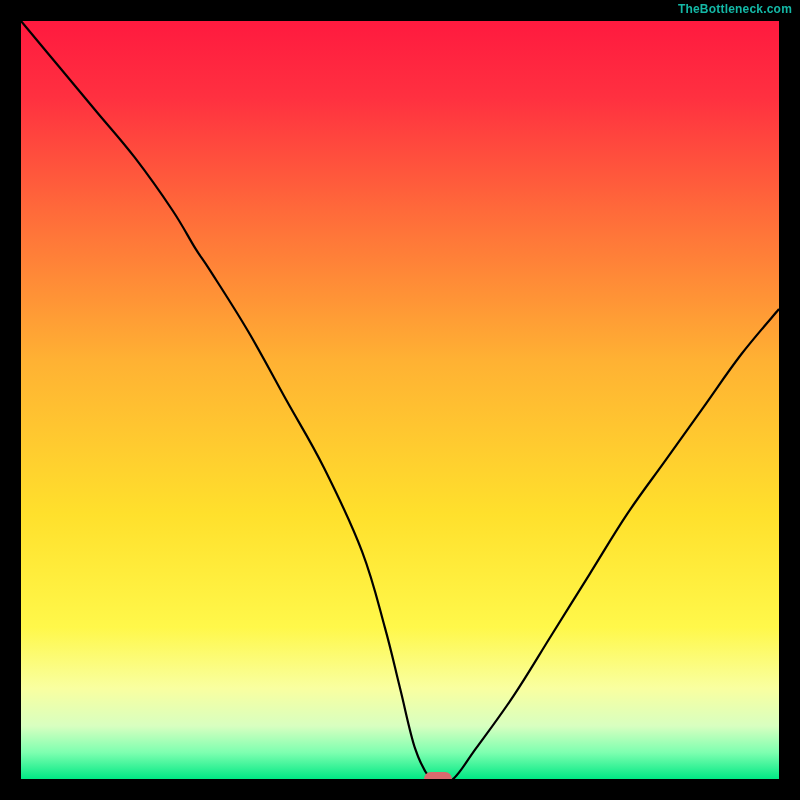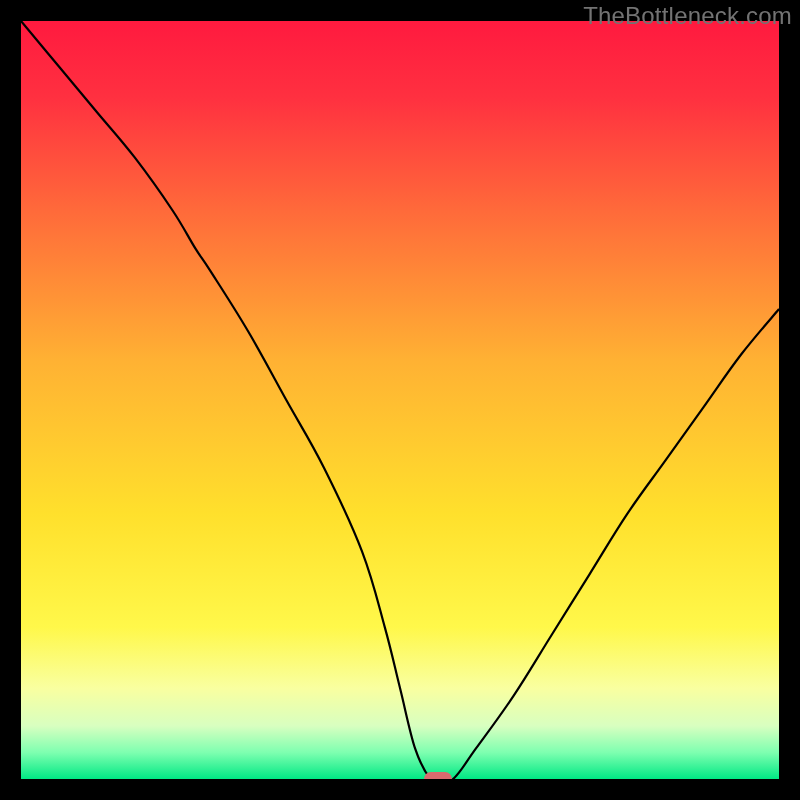--- a/index.html
+++ b/index.html
@@ -14,23 +14,23 @@
   .frame {
     position: relative;
     width: 800px;
     height: 800px;
     background: #000;
   }
   .watermark {
     position: absolute;
     top: 2px;
     right: 8px;
-    color: #737373;
-    font-size: 24px;
-    font-weight: 400;
+    color: #14b8a6;
+    font-size: 12px;
+    font-weight: 700;
     letter-spacing: 0.2px;
     z-index: 10;
   }
   .plot-area {
     position: absolute;
     left: 21px;
     top: 21px;
     width: 758px;
     height: 758px;
     overflow: hidden;

